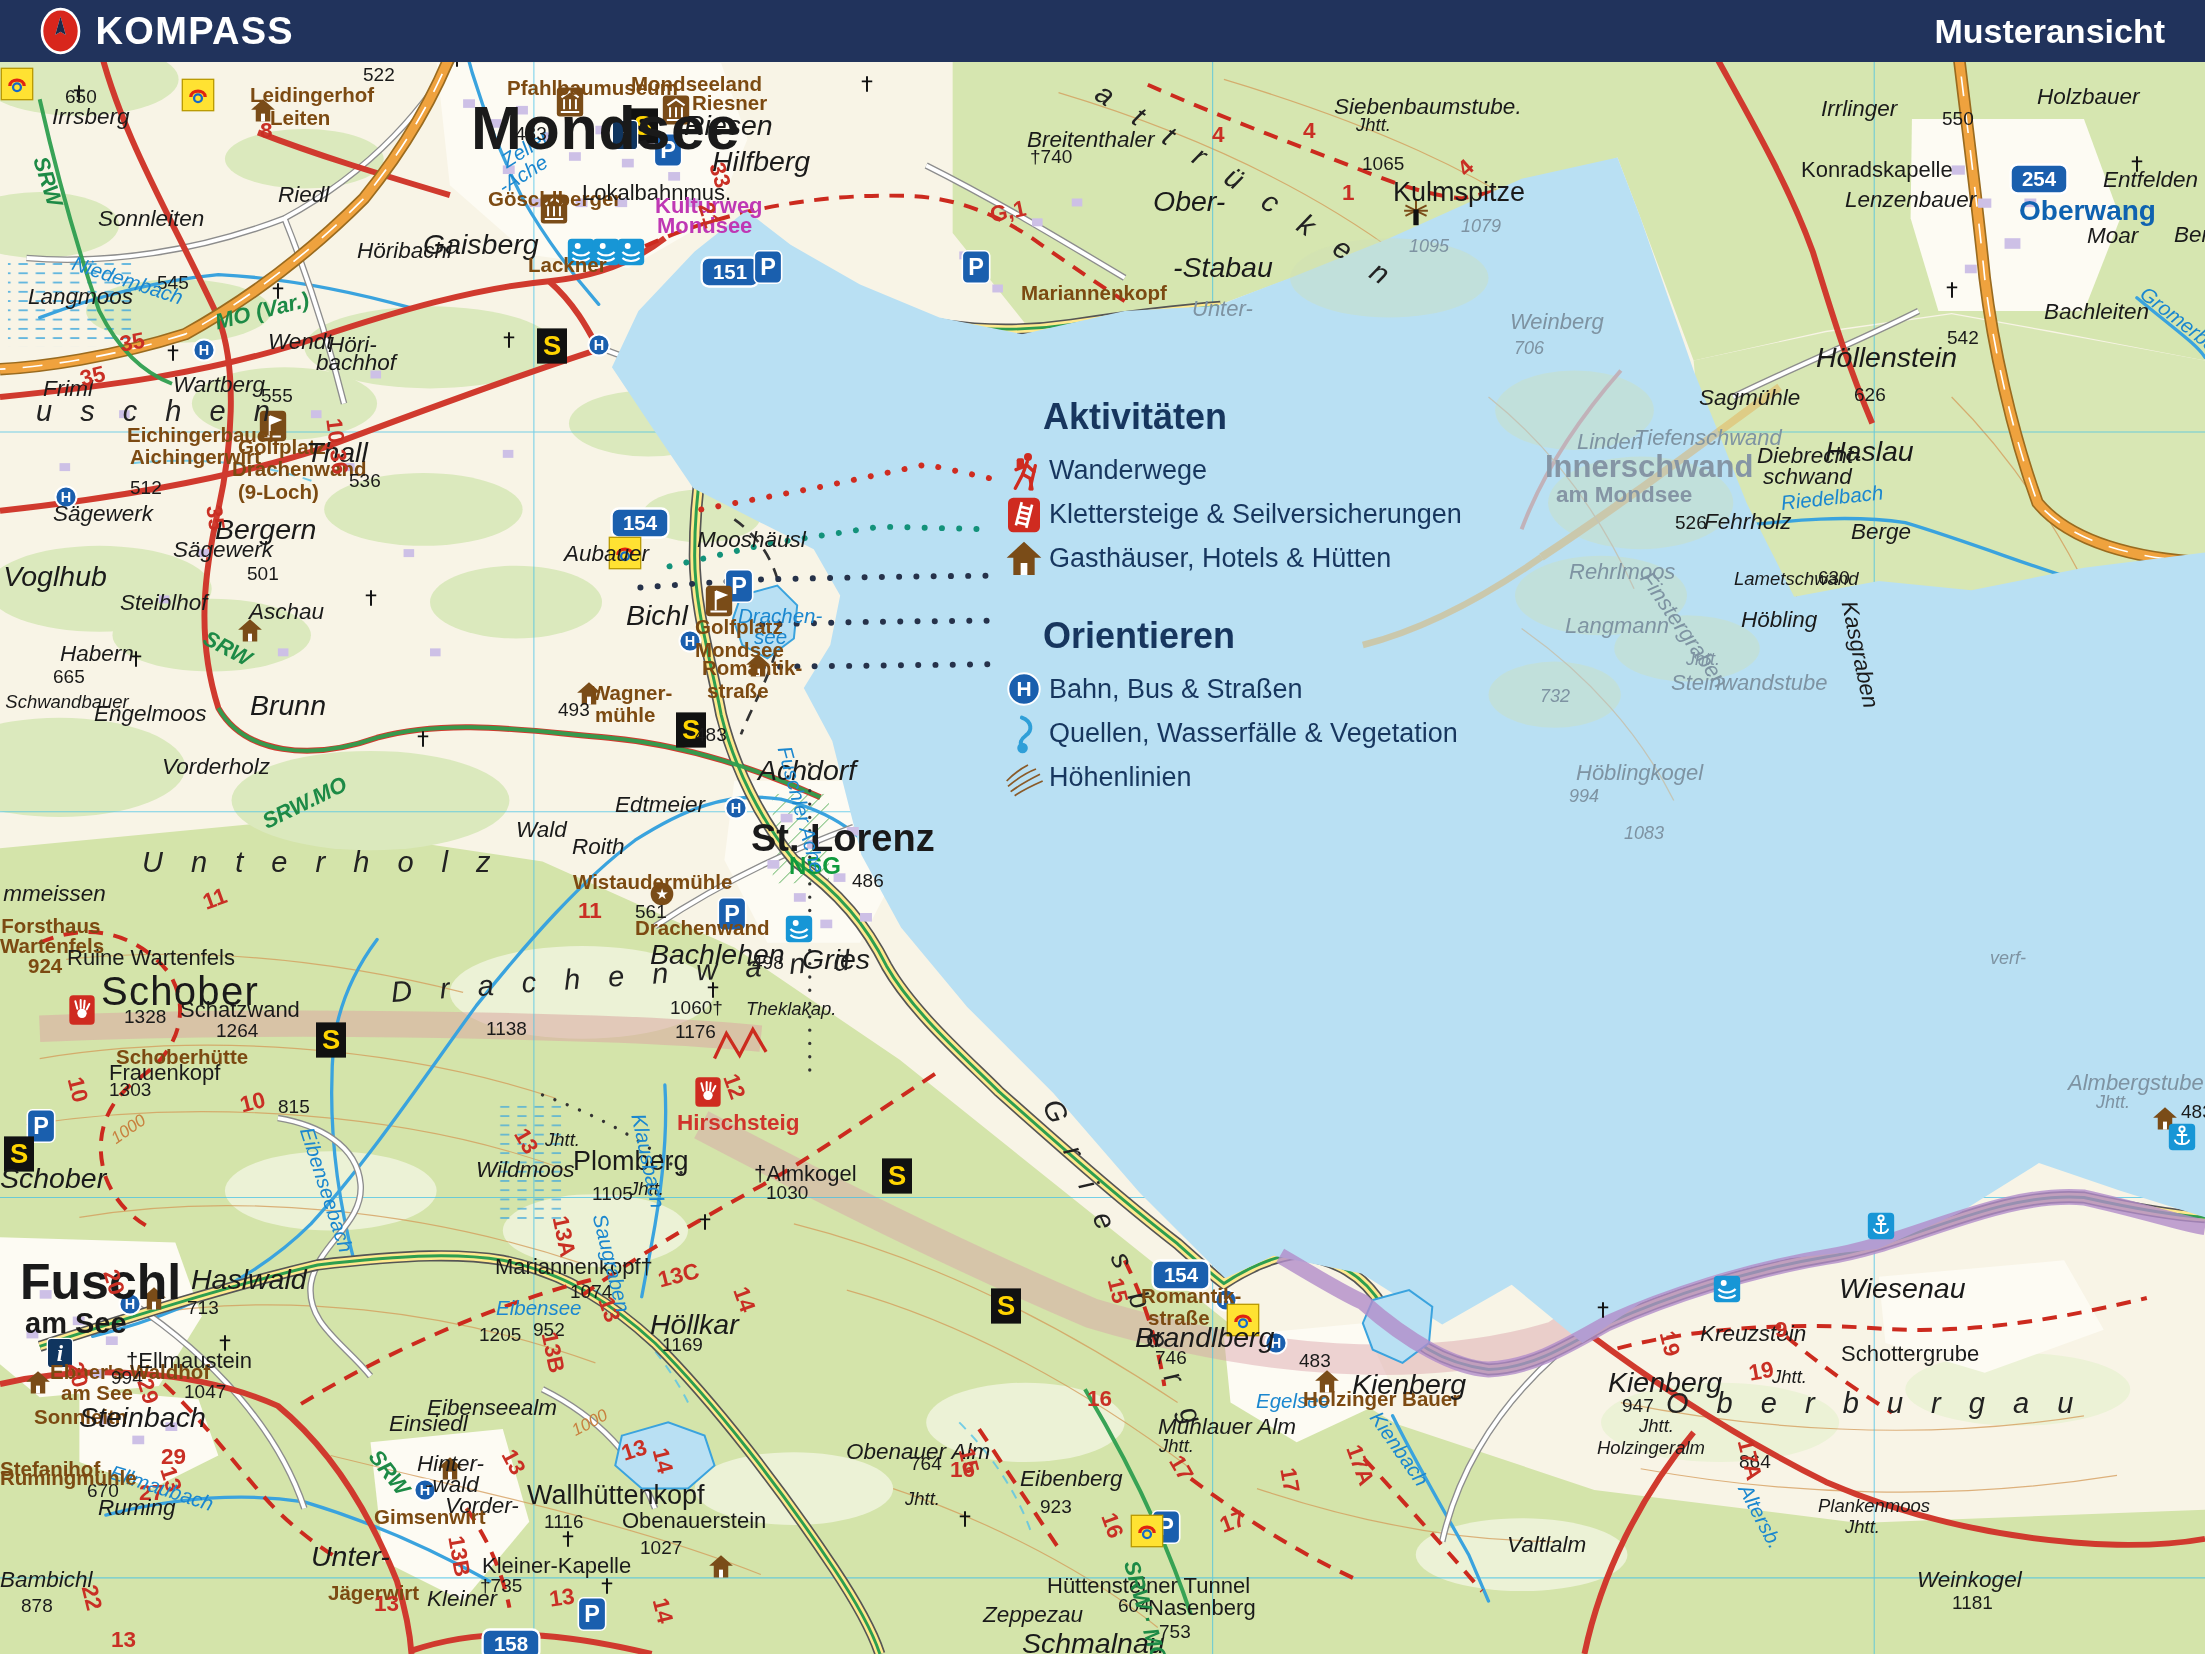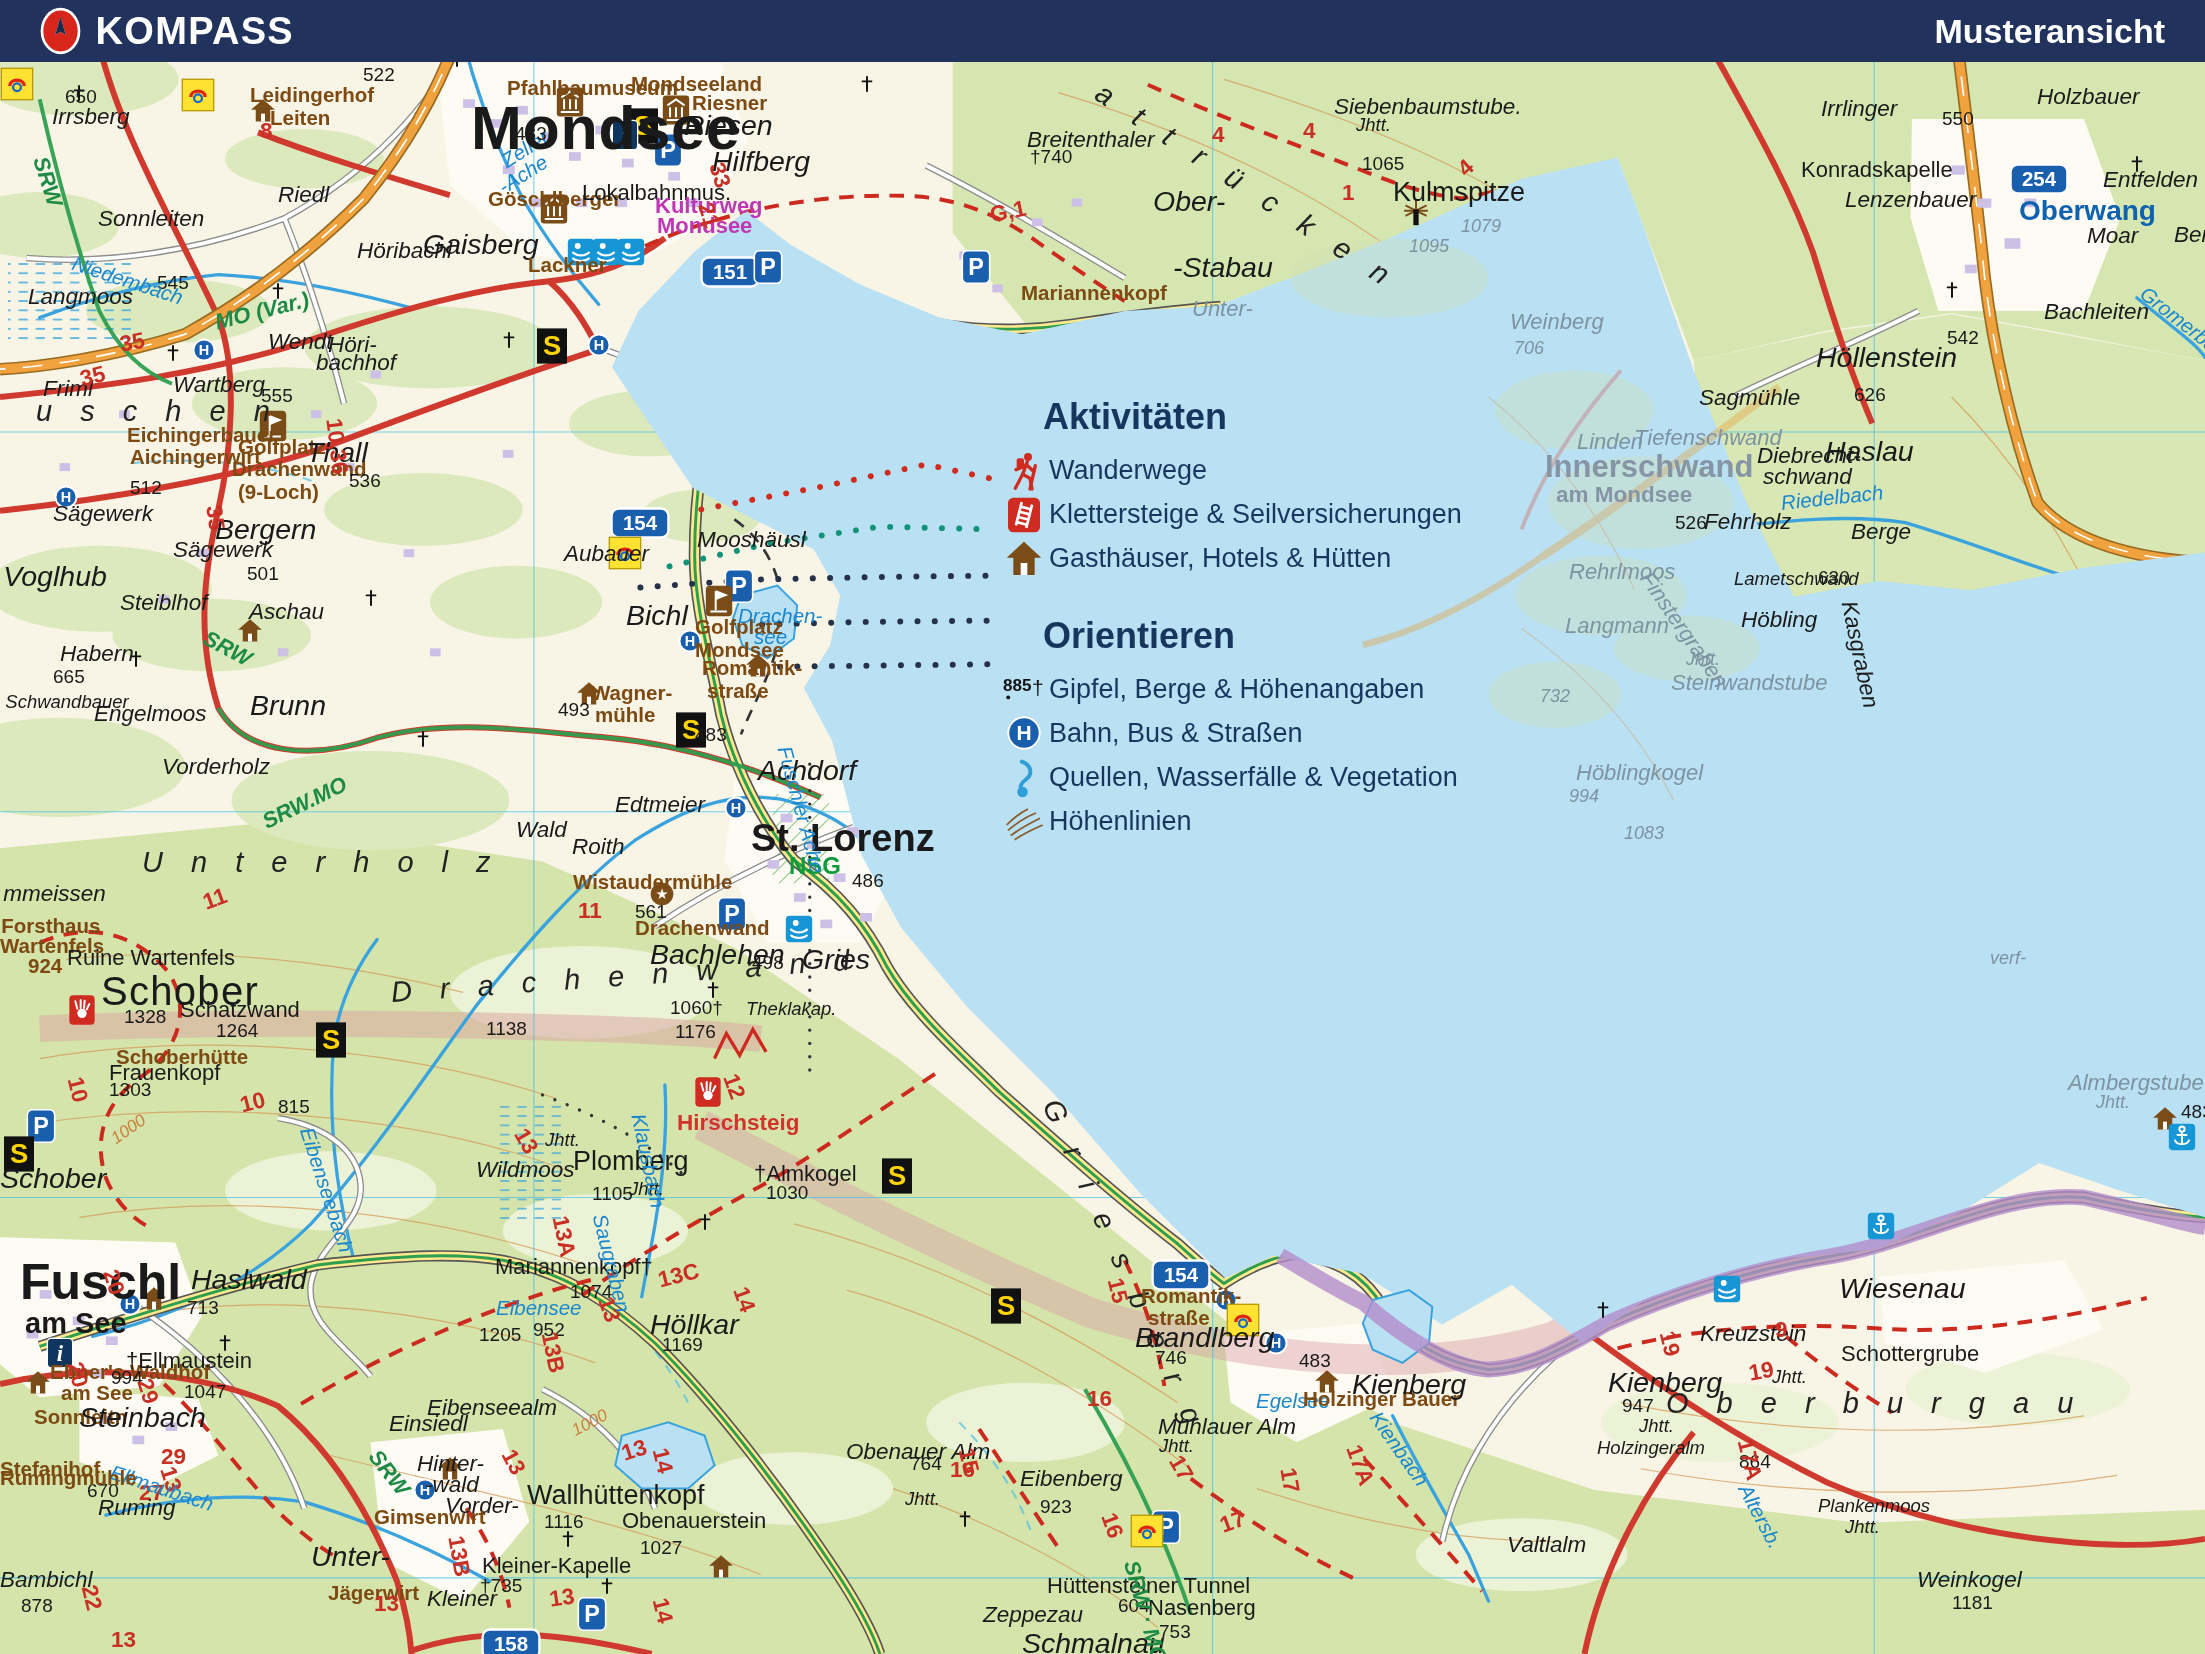--- a/index.html
+++ b/index.html
@@ -1121,30 +1121,20 @@
               <rect x="-5" y="6" width="10" height="18" fill="#fff"></rect>
             </svg>
           </span>
           <span class="lg-lb">Gasthäuser, Hotels &amp; Hütten</span>
         </div>
       </div>
   <div class="lg-title lg-block2">Orientieren</div>
   <div id="lg-ori-rows">
         <div class="lg-row">
           <span class="lg-ic">
-            <svg width="46" height="33" viewBox="-35 -25 70 50">
-              <text x="-32" y="2" font-family="Liberation Sans,sans-serif" font-size="26" font-weight="bold" fill="#111">885</text>
-              <circle cx="-24" cy="12" r="3" fill="#111"></circle>
-              <text x="12" y="8" font-family="Liberation Sans,sans-serif" font-size="32" fill="#111">†</text>
-            </svg>
-          </span>
-          <span class="lg-lb">Gipfel, Berge &amp; Höhenangaben</span>
-        </div>
-        <div class="lg-row">
-          <span class="lg-ic">
             <svg width="38" height="38" viewBox="-29 -29 58 58">
               <circle cx="0" cy="0" r="24" fill="#1a5fae" stroke="#fff" stroke-width="3"></circle>
               <text x="0" y="11" text-anchor="middle" font-family="Liberation Sans,sans-serif" font-size="32" font-weight="bold" fill="#fff">H</text>
             </svg>
           </span>
           <span class="lg-lb">Bahn, Bus &amp; Straßen</span>
         </div>
         <div class="lg-row">
           <span class="lg-ic">
             <svg width="33" height="41" viewBox="-25 -31 50 62">

